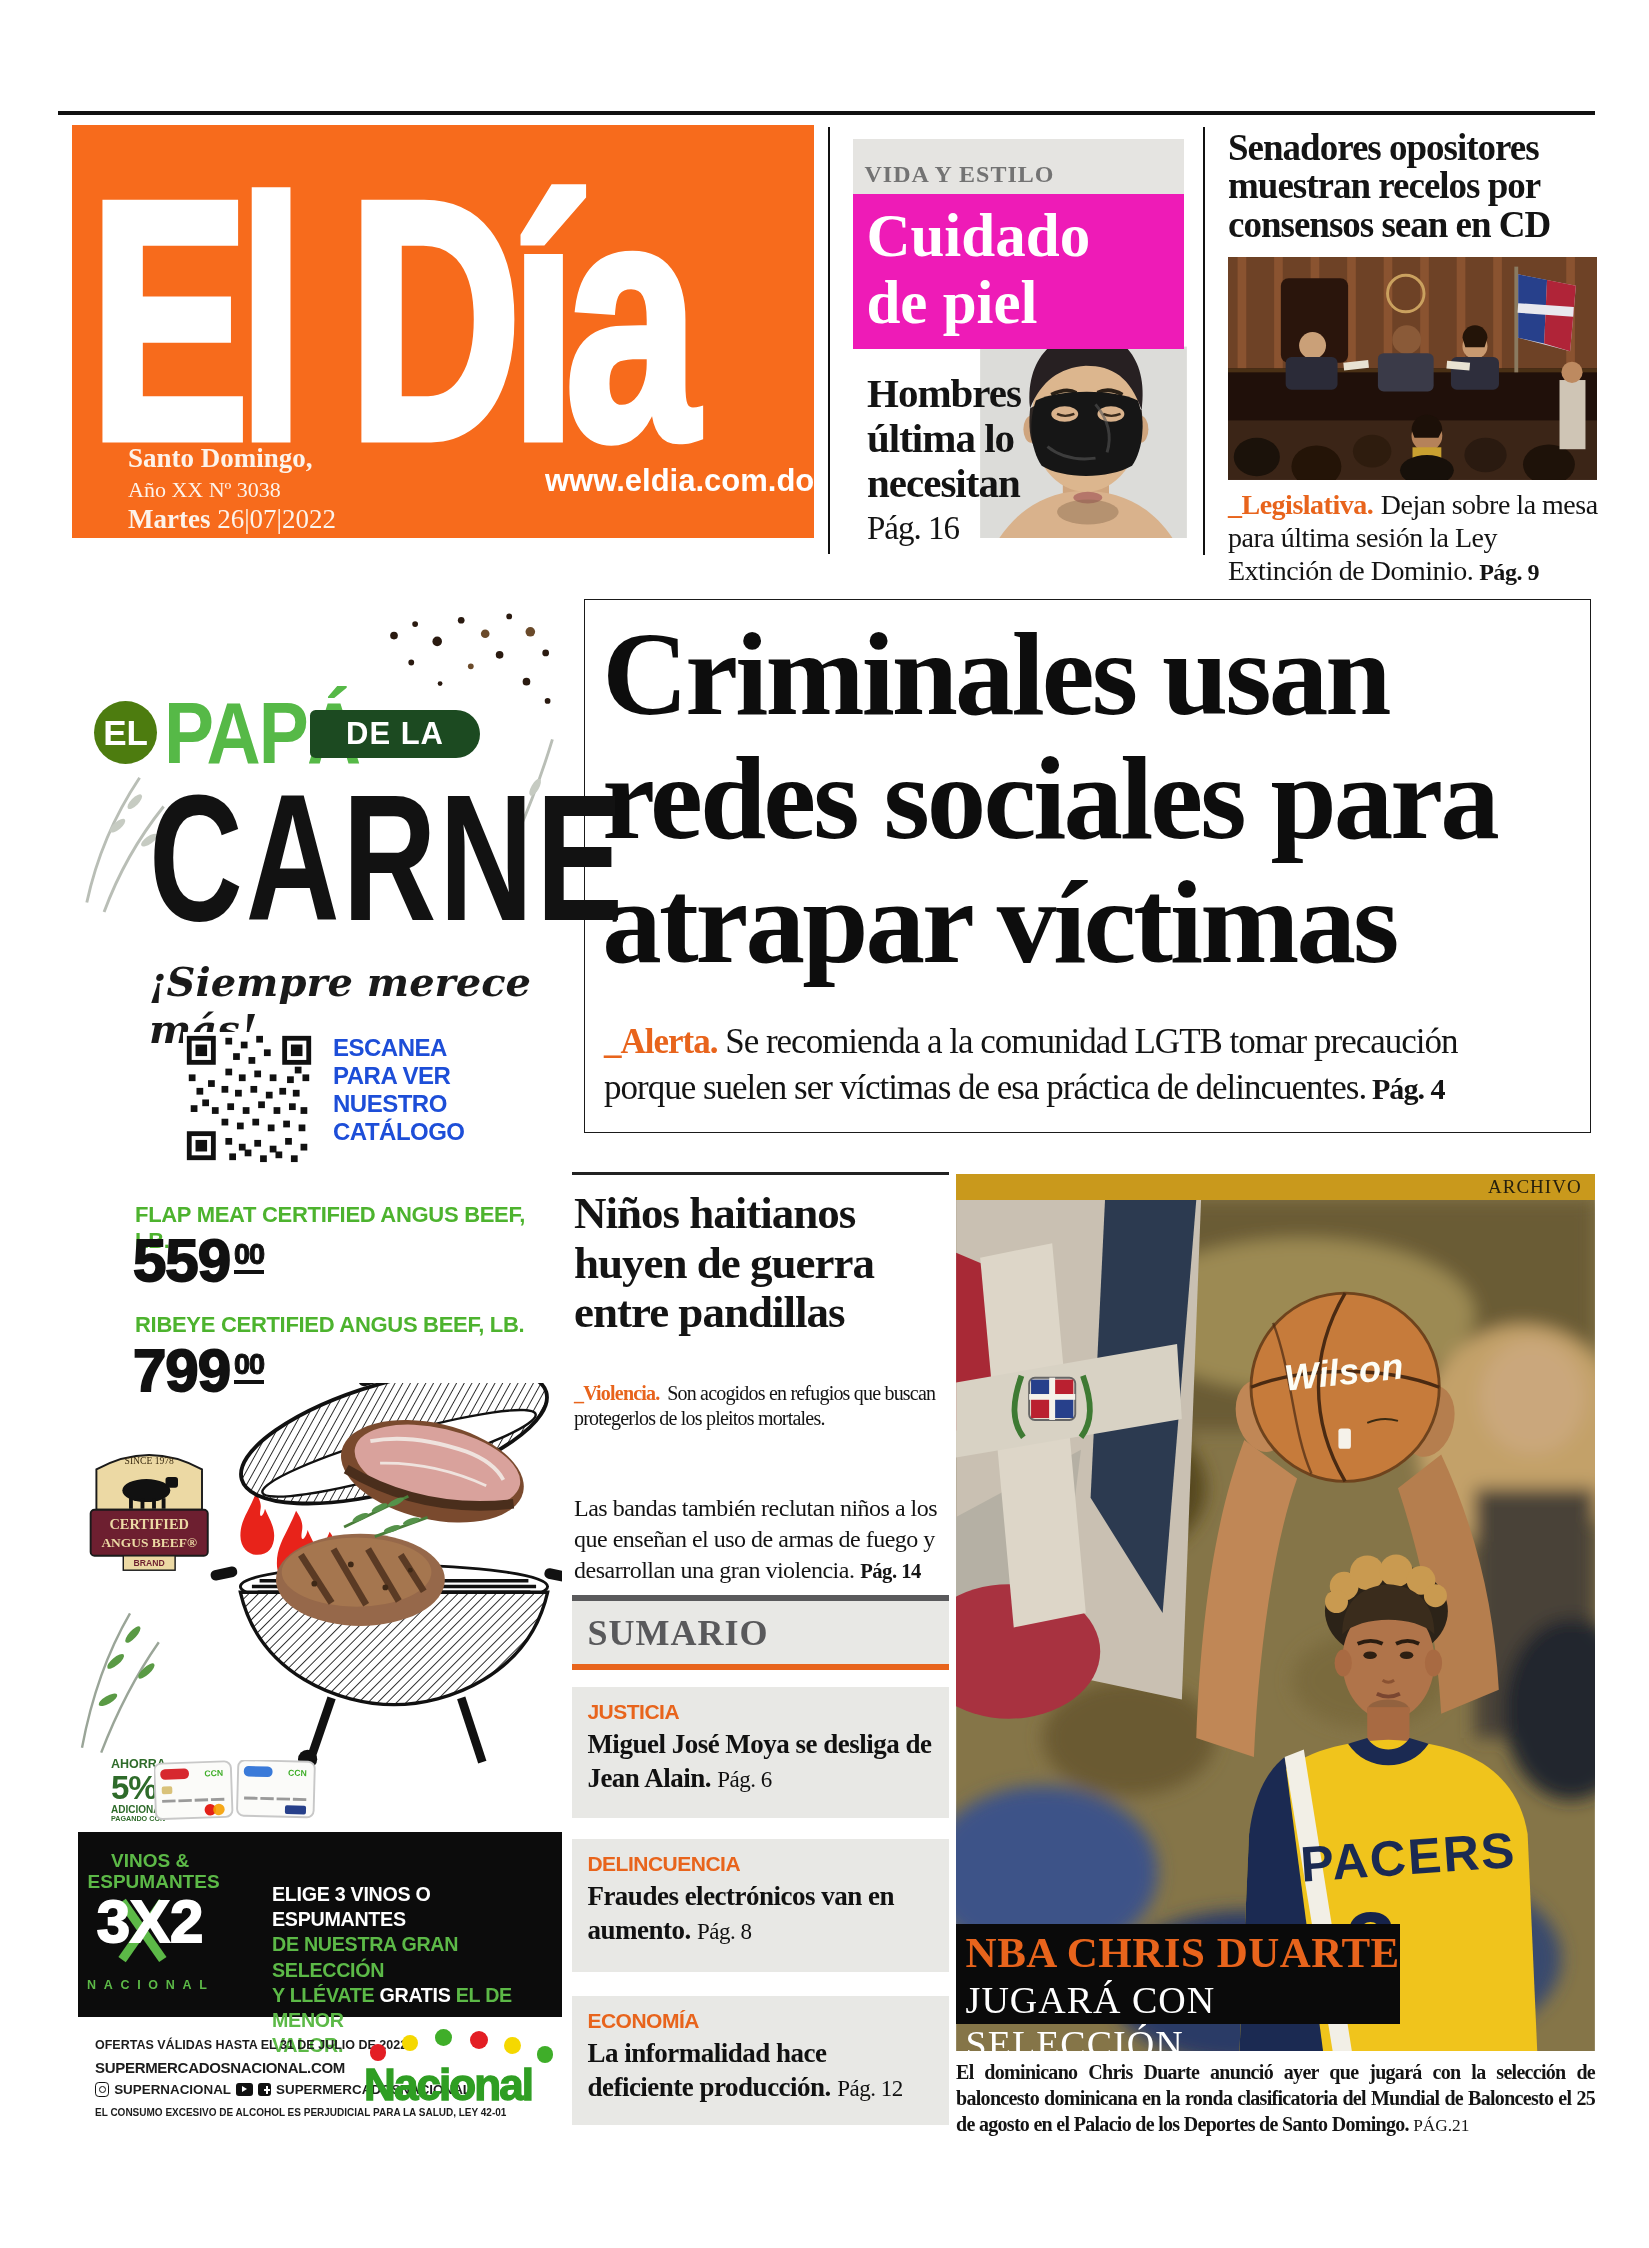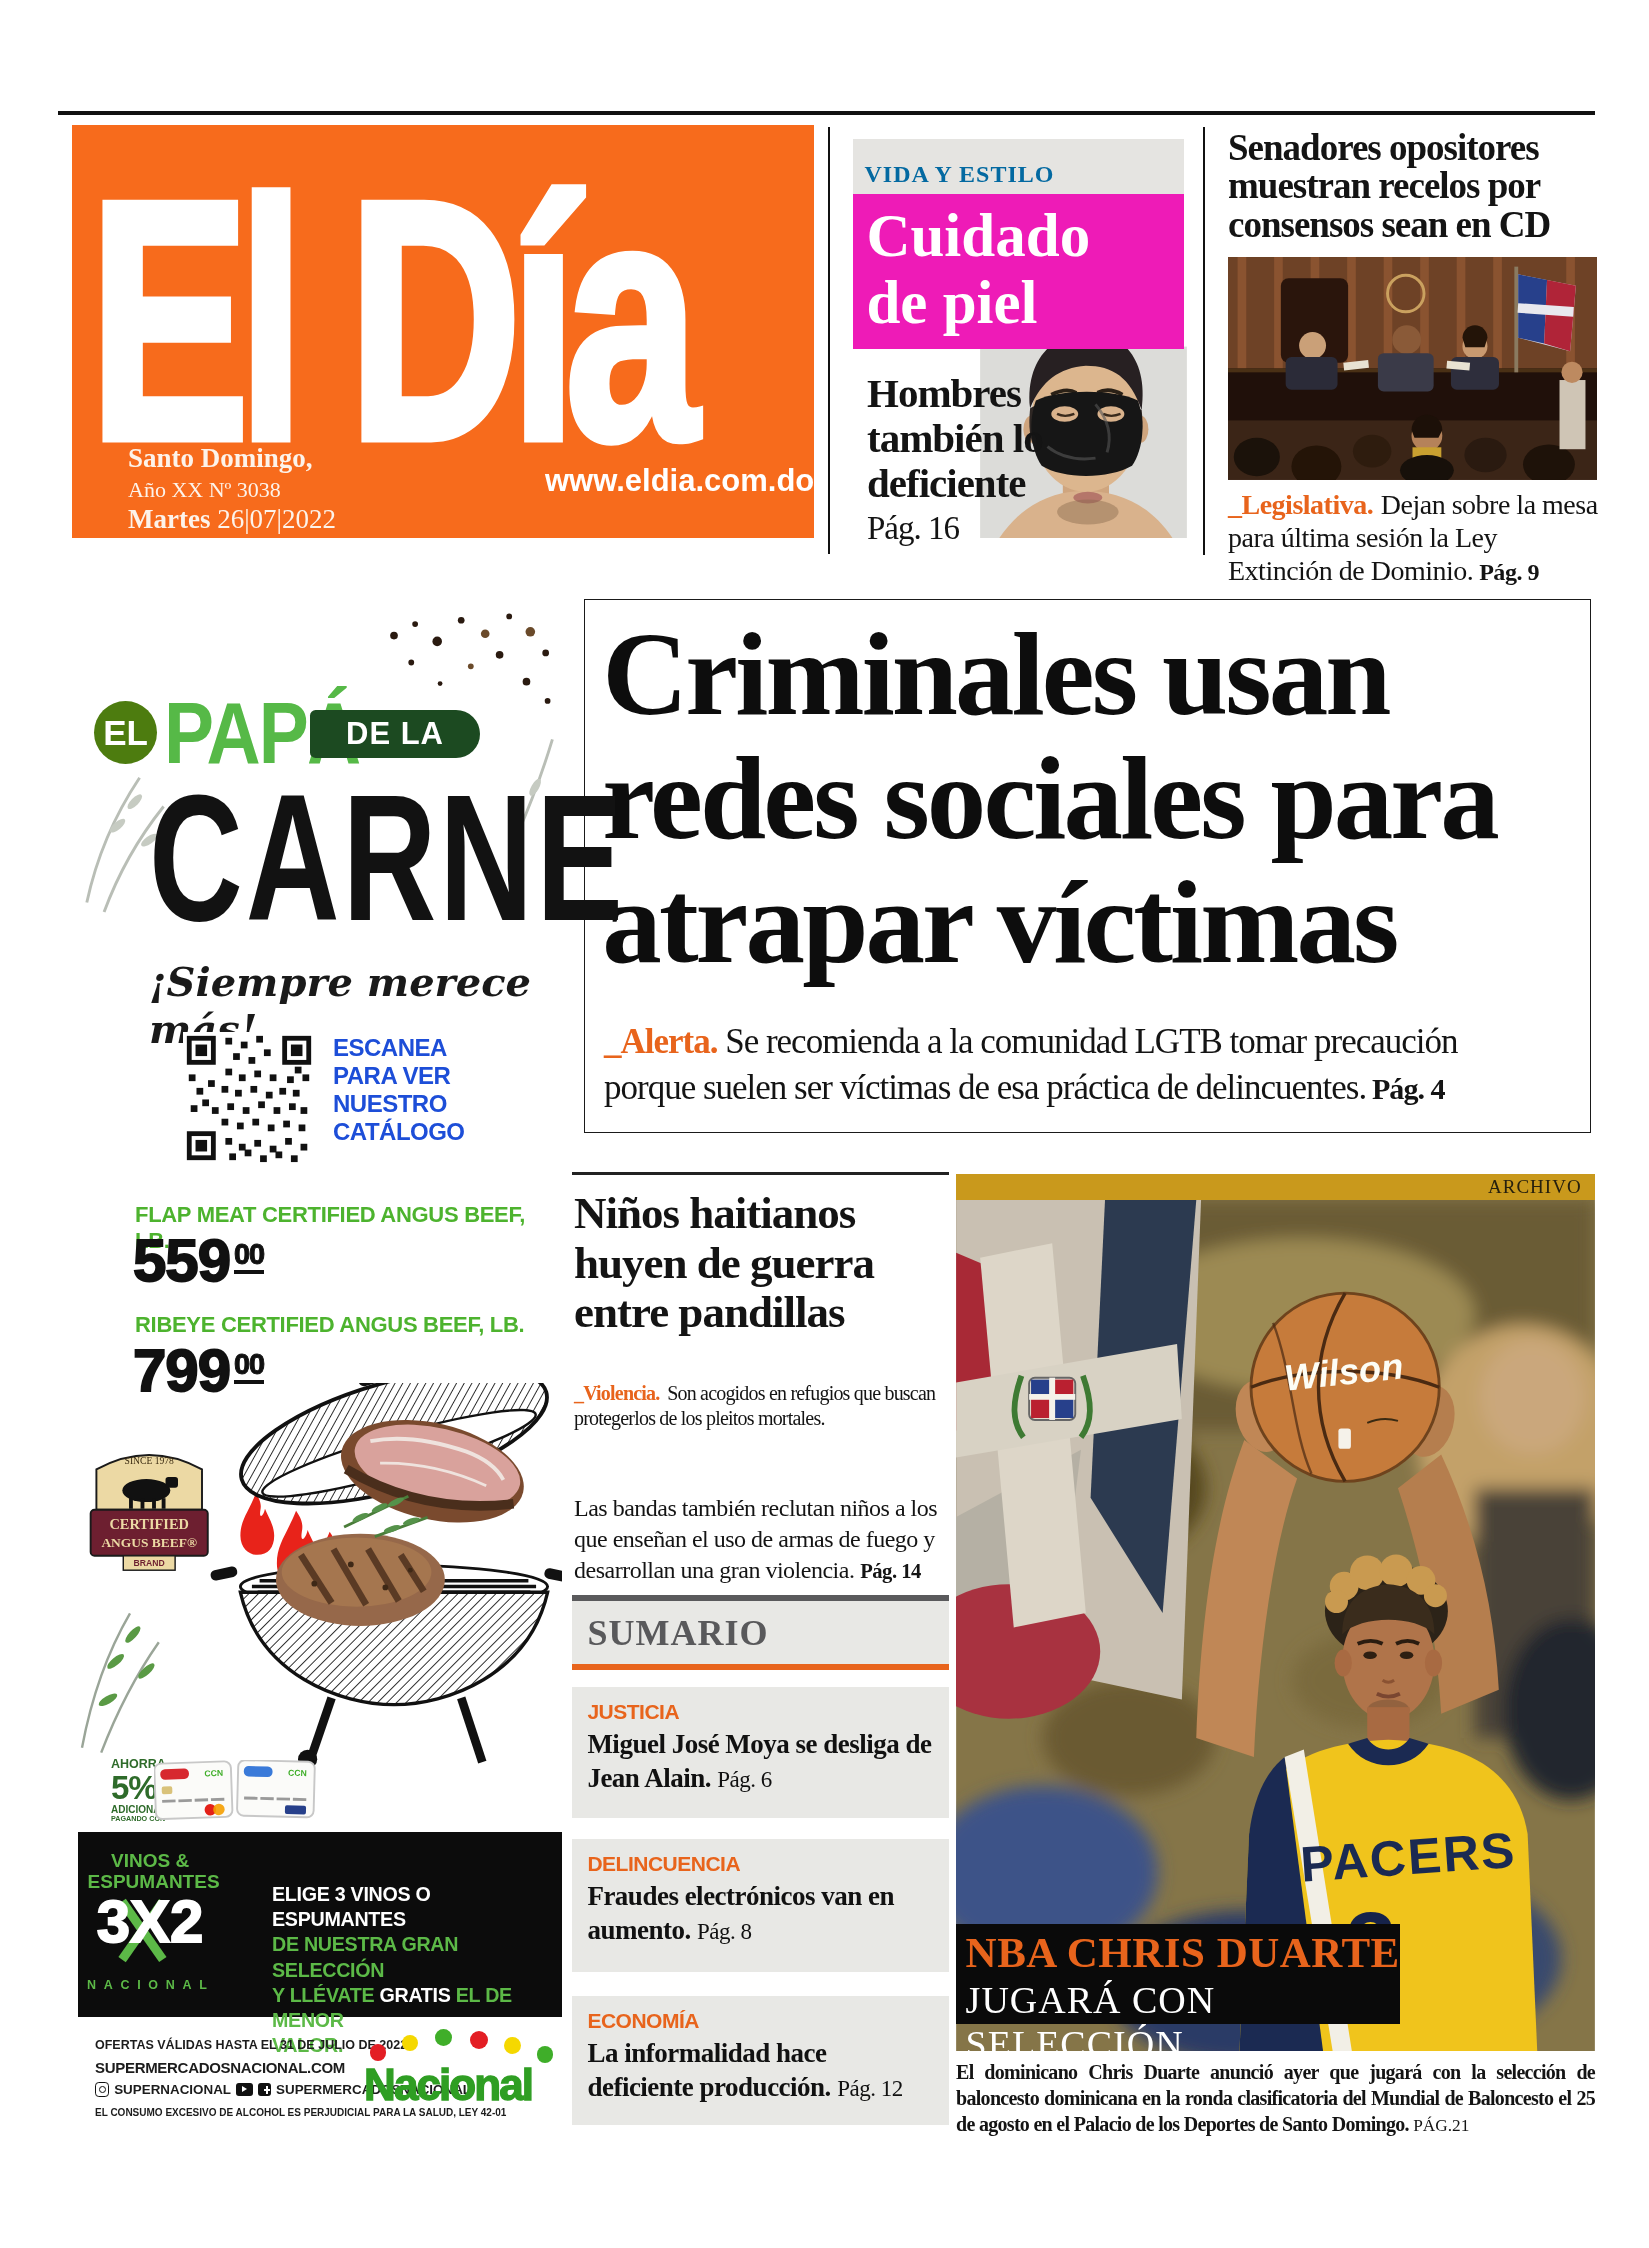--- a/index.html
+++ b/index.html
@@ -19,21 +19,21 @@
              font-size:240px; line-height:1; letter-spacing:-11.5px; color:#fff;
              -webkit-text-stroke:5.8px #ffffff; transform:scaleY(1.42); transform-origin:top left; white-space:nowrap; }
   .m-meta { position:absolute; left:56px; top:317px; color:#fdf3ea; font-size:22px; line-height:1.25; }
   .m-meta .l1 { font-size:27px; font-weight:bold; display:block; }
   .m-meta .l2 { display:block; }
   .m-meta .l3 { font-size:27px; display:block; }
   .m-site { position:absolute; left:473px; top:338px; font-family:"Liberation Sans",sans-serif; font-weight:bold; font-size:31px; color:#fff; }
 
   
   .vida-bar { left:853px; top:139px; width:331px; height:55px; background:#e5e4e1; }
-  .vida-bar span { position:absolute; left:11.5px; bottom:5.8px; font-weight:bold; font-size:24px; letter-spacing:1px; color:#0369a1; }
+  .vida-bar span { position:absolute; left:11.5px; bottom:5.8px; font-weight:bold; font-size:24px; letter-spacing:1px; color:#737373; }
   .vida-box { left:853px; top:194px; width:331px; height:155px; background:#ee1bb7; z-index:3; }
   .vida-box .t { position:absolute; left:13.4px; top:7.7px; color:#fff; font-weight:bold; font-size:61px; line-height:1.1; }
   .vida-photo { left:980px; top:312px; width:207px; height:226px; z-index:2; }
   .vida-sub { left:867px; top:371px; width:211px; font-weight:bold; font-size:41px; line-height:1.1; letter-spacing:-1px; z-index:4; }
   .vida-page { display:block; font-weight:normal; font-size:33px; margin-top:3.8px; }
 
   
   .sen-head { left:1228px; top:129px; width:371px; font-weight:bold; font-size:37px; line-height:1.04; letter-spacing:-1px; }
   .sen-photo { left:1228px; top:257px; width:369px; height:223px; }
   .sen-deck { left:1228px; top:488px; width:373px; font-size:28px; line-height:1.18; letter-spacing:-0.5px; }
@@ -181,21 +181,21 @@
     <ellipse cx="136" cy="106" rx="14" ry="8" fill="#d9b28c"></ellipse>
     <path d="M80,106 Q88,110 98,106" stroke="#3a2a1c" stroke-width="2.5" fill="none"></path>
     <path d="M128,106 Q136,110 146,106" stroke="#3a2a1c" stroke-width="2.5" fill="none"></path>
     <path d="M70,140 Q90,156 120,152" stroke="#4e4e4e" stroke-width="3" fill="none" opacity="0.7"></path>
     <path d="M120,96 Q140,120 132,146" stroke="#555" stroke-width="3" fill="none" opacity="0.6"></path>
     <ellipse cx="112" cy="193" rx="15" ry="6" fill="#b5766a"></ellipse>
     <ellipse cx="112" cy="208" rx="32" ry="13" fill="#8a6a4e" opacity="0.45"></ellipse>
   </svg>
 </div>
 <div class="abs vida-sub">
-  <span>Hombres también lo deficiente</span>
+  <span>Hombres última lo necesitan</span>
   <span class="vida-page">Pág. 16</span>
 </div>
 
 <div class="abs sen-head">Senadores opositores muestran recelos por consensos sean en CD</div>
 <div class="abs sen-photo">
   <svg width="369" height="223" viewBox="0 0 384 232">
     <rect width="384" height="232" fill="#3b2517"></rect>
     <rect width="384" height="120" fill="#6e4226"></rect>
     <g fill="#8a5330">
       <rect x="10" width="9" height="118"></rect>

